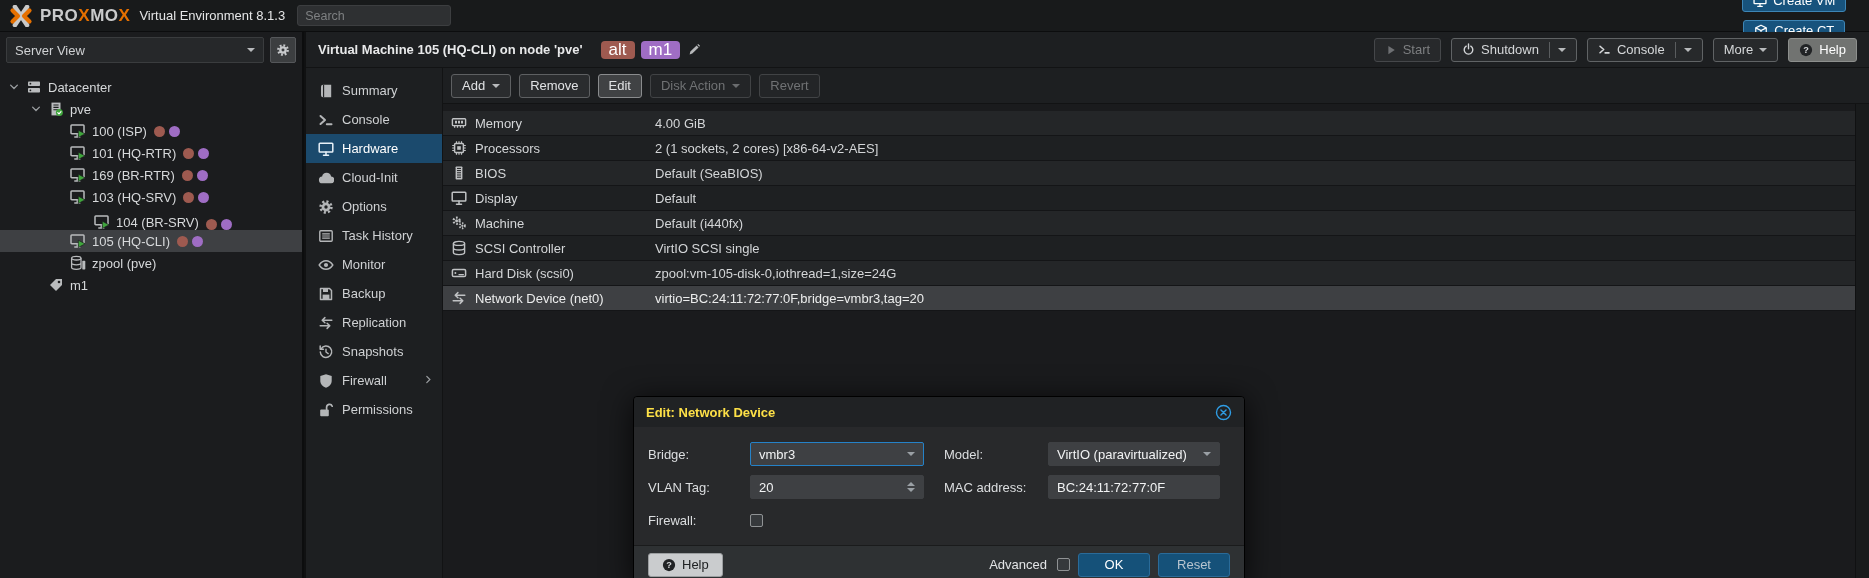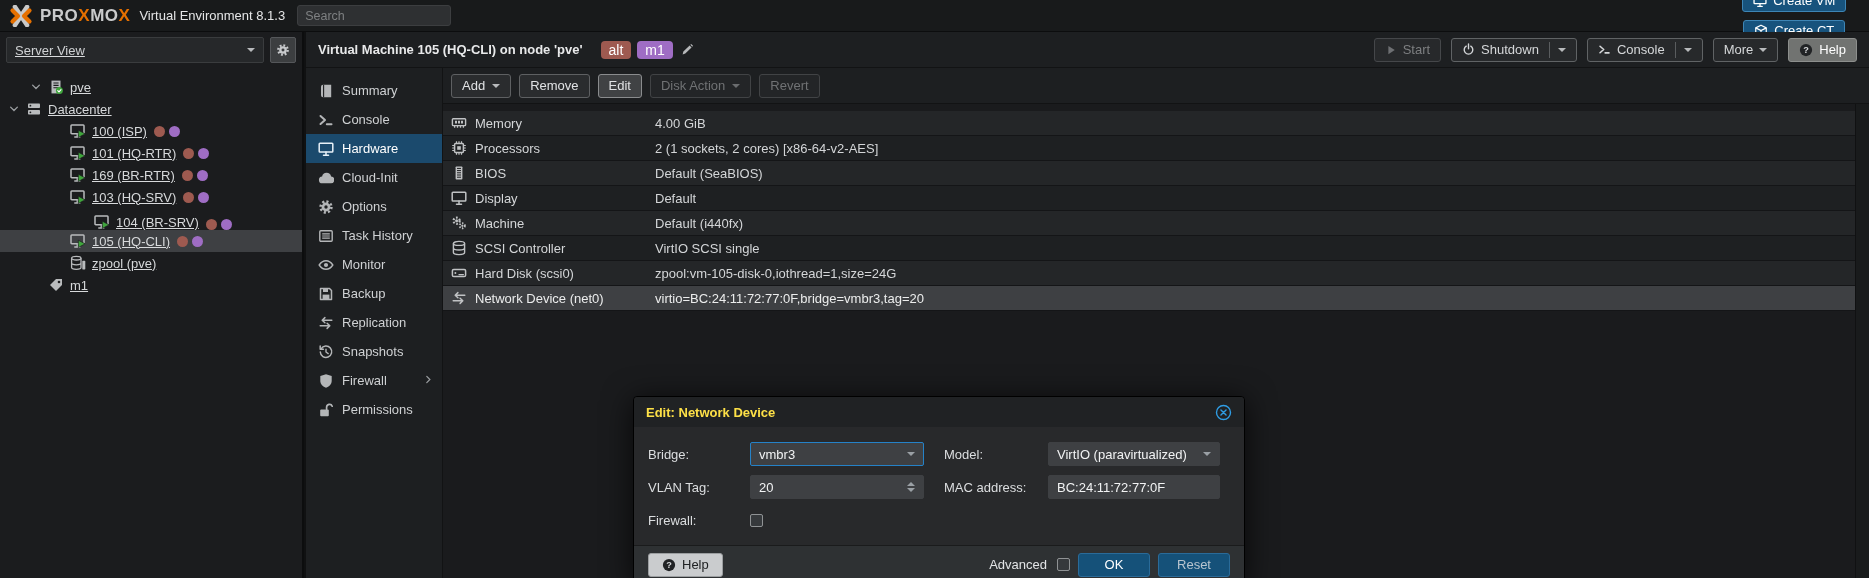--- a/index.html
+++ b/index.html
@@ -22,21 +22,21 @@
   .tb-btn{height:22px;display:flex;align-items:center;gap:6px;padding:0 10px;border-radius:3px;
           font-size:13px;cursor:pointer;box-sizing:border-box;}
   .tb-gray{background:#55585a;border:1px solid #8a8d8f;color:#f0f1f2;}
   .tb-blue{background:#17537d;border:1px solid #3d85b5;color:#fff;}
   .tb-dark{background:#232527;border:1px solid #5a5d5f;color:#e4e5e6;}
   .caret{width:0;height:0;border-left:4px solid transparent;border-right:4px solid transparent;
          border-top:4px solid #b8babc;display:inline-block;}
 
   
   #sidebar{position:absolute;left:0;top:32px;width:304px;bottom:0;background:#1b1c1e;
-           border-right:2px solid #0c0d0e;box-sizing:border-box;text-decoration:underline;}
+           border-right:2px solid #0c0d0e;box-sizing:border-box;}
   #viewbar{height:36px;display:flex;align-items:center;padding:0 6px;gap:6px;}
   #view-combo{flex:1;height:24px;background:#26282a;border:1px solid #3a3c3e;border-radius:2px;
               display:flex;align-items:center;padding:0 8px;color:#cfd1d3;}
   #view-combo .caret{margin-left:auto;}
   #gear-btn{width:24px;height:24px;background:#3c3e40;border:1px solid #55575a;border-radius:2px;
             display:flex;align-items:center;justify-content:center;color:#c8cacc;}
   #tree{margin-top:8px;}
   .tree-row{height:22px;display:flex;align-items:center;color:#d6d8da;cursor:pointer;}
   .tree-row.sel{background:#3e4043;}
   .tree-caret{width:18px;display:flex;align-items:center;justify-content:flex-start;color:#9a9da0;}
@@ -44,21 +44,21 @@
   .tree-row .ic{color:#b9bbbd;margin-right:6px;}
   .dots{display:flex;gap:4px;margin-left:7px;}
   .dot{width:11px;height:11px;border-radius:50%;}
 
   
   #panel{position:absolute;left:306px;top:32px;right:0;bottom:0;background:#1d1f21;}
   #panel-header{height:36px;display:flex;align-items:center;padding:0 12px;
                 border-bottom:1px solid #121314;box-sizing:border-box;}
   #panel-title{font-weight:bold;color:#e8e9ea;}
   #tags{display:flex;gap:6px;margin-left:18px;}
-  .tag{height:18px;line-height:18px;padding:0 8px;border-radius:4px;color:#fff;font-size:14px;}
+  .tag{height:18px;line-height:18px;padding:0 8px;border-radius:4px;color:#fff;font-size:17px;}
   #tag-pencil{margin-left:8px;color:#b6b8ba;}
   #panel-actions{margin-left:auto;display:flex;gap:10px;align-items:center;}
   .pa-btn{height:24px;display:flex;align-items:center;gap:6px;padding:0 10px;border-radius:3px;
           background:#27292b;border:1px solid #606365;color:#d5d7d9;cursor:pointer;box-sizing:border-box;}
   .pa-btn.disabled{color:#7d7f81;border-color:#45474a;cursor:default;}
   .pa-btn.disabled .ic{color:#6e7073;}
   .pa-btn .divider{width:1px;height:16px;background:#5a5d5f;margin:0 2px 0 4px;}
   .pa-help{background:#717371;border-color:#8d8f8d;color:#fff;}
 
   
@@ -325,43 +325,43 @@
       <span class="caret"></span>
     </div>
     <div id="gear-btn">
       <svg class="ic" style="width:14px;height:14px">
           <use href="#gear-icon"></use>
         </svg>
     </div>
   </div>
   <div id="tree">
 
+      <div class="tree-row odd" style="padding-left: 8px;">
+        <span class="tree-caret">
+          <svg viewBox="0 0 16 16" width="12" height="12">
+            <use href="#caret-down-s"></use>
+          </svg>
+        </span>
+        <svg class="ic">
+          <use href="#server-icon"></use>
+        </svg>
+        <span>Datacenter</span>
+
+      </div>
+
       <div class="tree-row even" style="padding-left: 30px;">
         <span class="tree-caret">
           <svg viewBox="0 0 16 16" width="12" height="12">
             <use href="#caret-down-s"></use>
           </svg>
         </span>
         <svg class="ic">
           <use href="#node-icon"></use>
         </svg>
         <span>pve</span>
-
-      </div>
-
-      <div class="tree-row odd" style="padding-left: 8px;">
-        <span class="tree-caret">
-          <svg viewBox="0 0 16 16" width="12" height="12">
-            <use href="#caret-down-s"></use>
-          </svg>
-        </span>
-        <svg class="ic">
-          <use href="#server-icon"></use>
-        </svg>
-        <span>Datacenter</span>
 
       </div>
 
       <div class="tree-row odd" style="padding-left: 52px;">
         <span class="tree-caret" style="visibility: hidden;">
           <svg viewBox="0 0 16 16" width="12" height="12">
             <use href="#caret-down-s"></use>
           </svg>
         </span>
         <svg class="ic">

